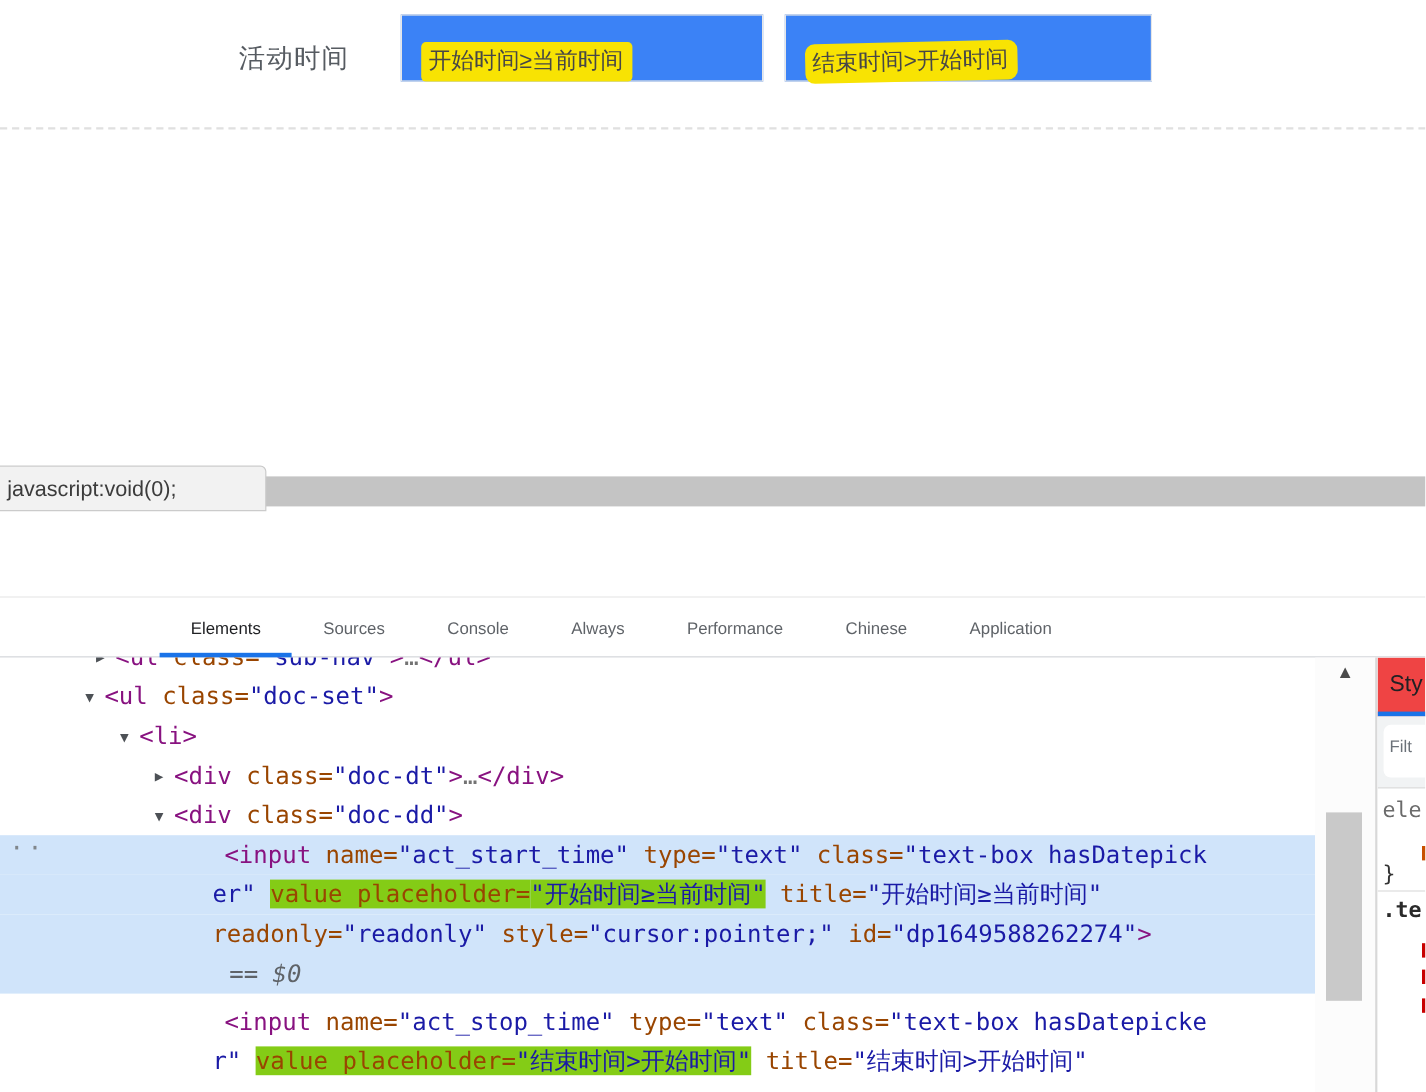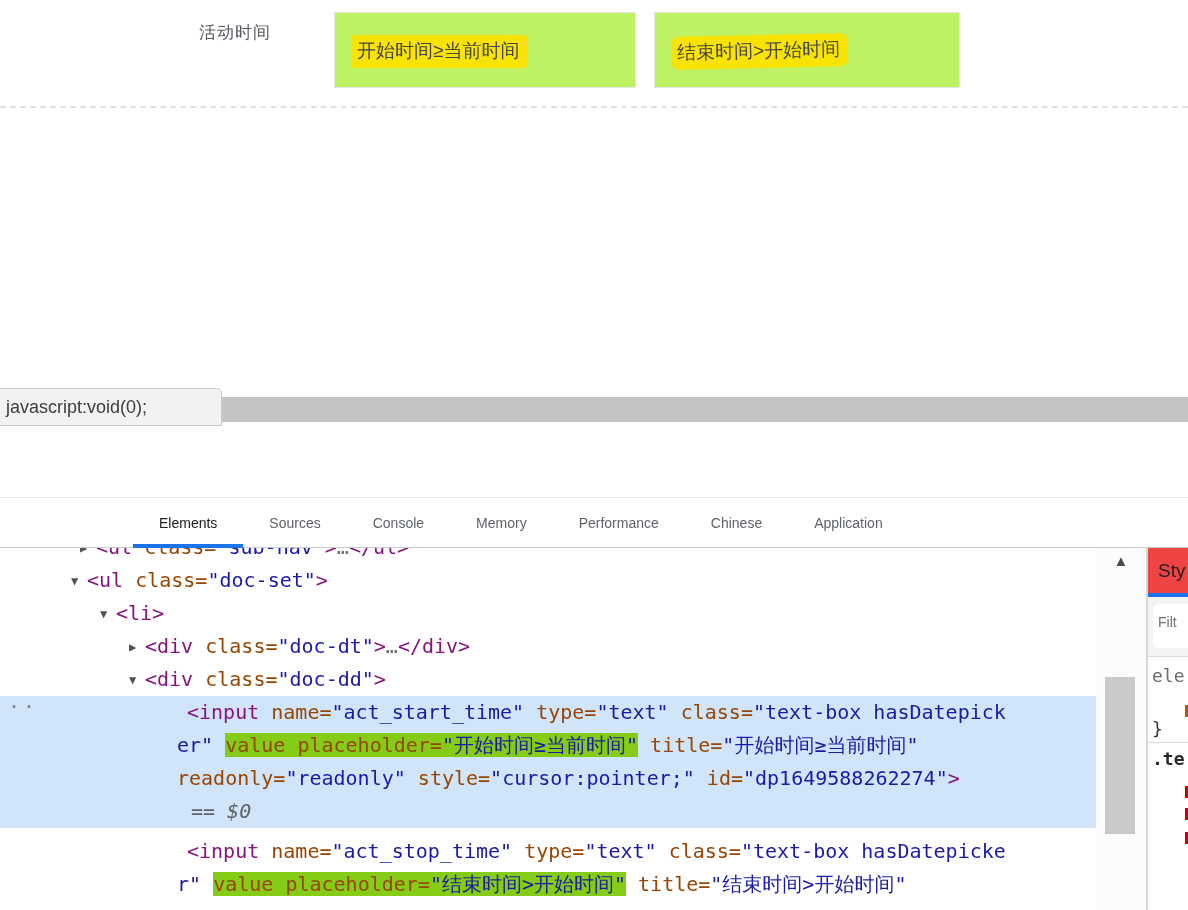--- a/index.html
+++ b/index.html
@@ -1,20 +1,20 @@
 <!DOCTYPE html>
 <html><head>
 <meta charset="utf-8">
 <style>
   html,body{margin:0;padding:0;background:#fff;}
   #screen{position:relative;width:1188px;height:910px;overflow:hidden;background:#fff;
           font-family:"Liberation Sans","DejaVu Sans",sans-serif;}
   
-  .page-label{position:absolute;left:199px;top:21px;font-size:17px;color:#565b61;letter-spacing:1px;}
-  .date-box{position:absolute;top:12px;height:76px;background:#bef264;border:1px solid #e6e6e6;box-sizing:border-box;cursor:pointer;}
+  .page-label{position:absolute;left:199px;top:34px;font-size:22px;color:#565b61;letter-spacing:1px;}
+  .date-box{position:absolute;top:12px;height:56px;background:#3b82f6;border:1px solid #e6e6e6;box-sizing:border-box;cursor:pointer;}
   .date-box.b1{left:334px;width:302px;}
   .date-box.b2{left:654px;width:306px;}
   .ph-hl{position:absolute;left:16px;top:22px;background:#f8e303;color:#474747;font-size:19px;
          padding:3px 8px 4px 6px;border-radius:4px;white-space:nowrap;}
   .date-box.b2 .ph-hl{transform:rotate(-1.3deg);border-radius:8px;}
   .dash-sep{position:absolute;left:0;right:0;top:106px;border-top:2px dashed #e0e0e0;}
   
   .page-hscroll{position:absolute;left:0;top:397px;width:1188px;height:25px;background:#c4c4c4;}
   .status-bubble{position:absolute;left:-2px;top:388px;width:224px;height:38px;background:#f2f2f2;
                  border:1px solid #cbcbcb;border-top-right-radius:5px;box-sizing:border-box;
@@ -93,21 +93,21 @@
     <button class="ib-btn b1">Always match Chrome's language</button>
     <button class="ib-btn b2">Switch DevTools to Chinese</button>
   </div>
 
   <div class="toolbar">
 
     <div class="tabs">
         <div class="tab active">Elements</div>
         <div class="tab">Sources</div>
         <div class="tab">Console</div>
-        <div class="tab">Memory</div>
+        <div class="tab">Always</div>
         <div class="tab">Performance</div>
         <div class="tab">Chinese</div>
         <div class="tab">Application</div>
       </div>
   </div>
 
   <div class="main">
     <div class="tree">
         <div class="tline clip" style="padding-left: 96px;"><span class="arrow" style="left: 80px;">▶</span><span class="tag">&lt;ul</span><span class="attr"> class=</span><span class="str">"sub-nav"</span><span class="tag">&gt;</span><span class="dots">…</span><span class="tag">&lt;/ul&gt;</span></div>
         <div class="tline" style="padding-left: 87px;"><span class="arrow" style="left: 71px;">▼</span><span class="tag">&lt;ul</span><span class="attr"> class=</span><span class="str">"doc-set"</span><span class="tag">&gt;</span></div>

